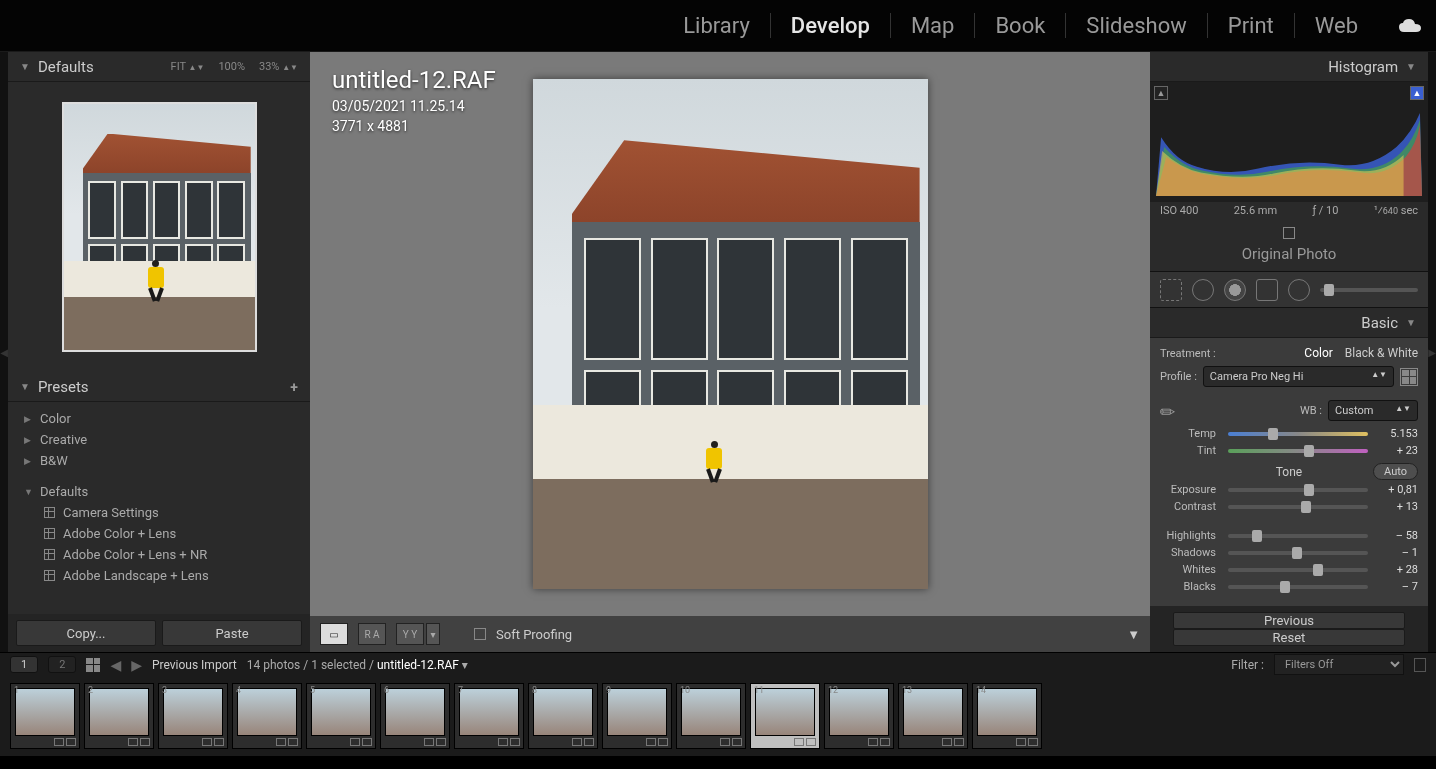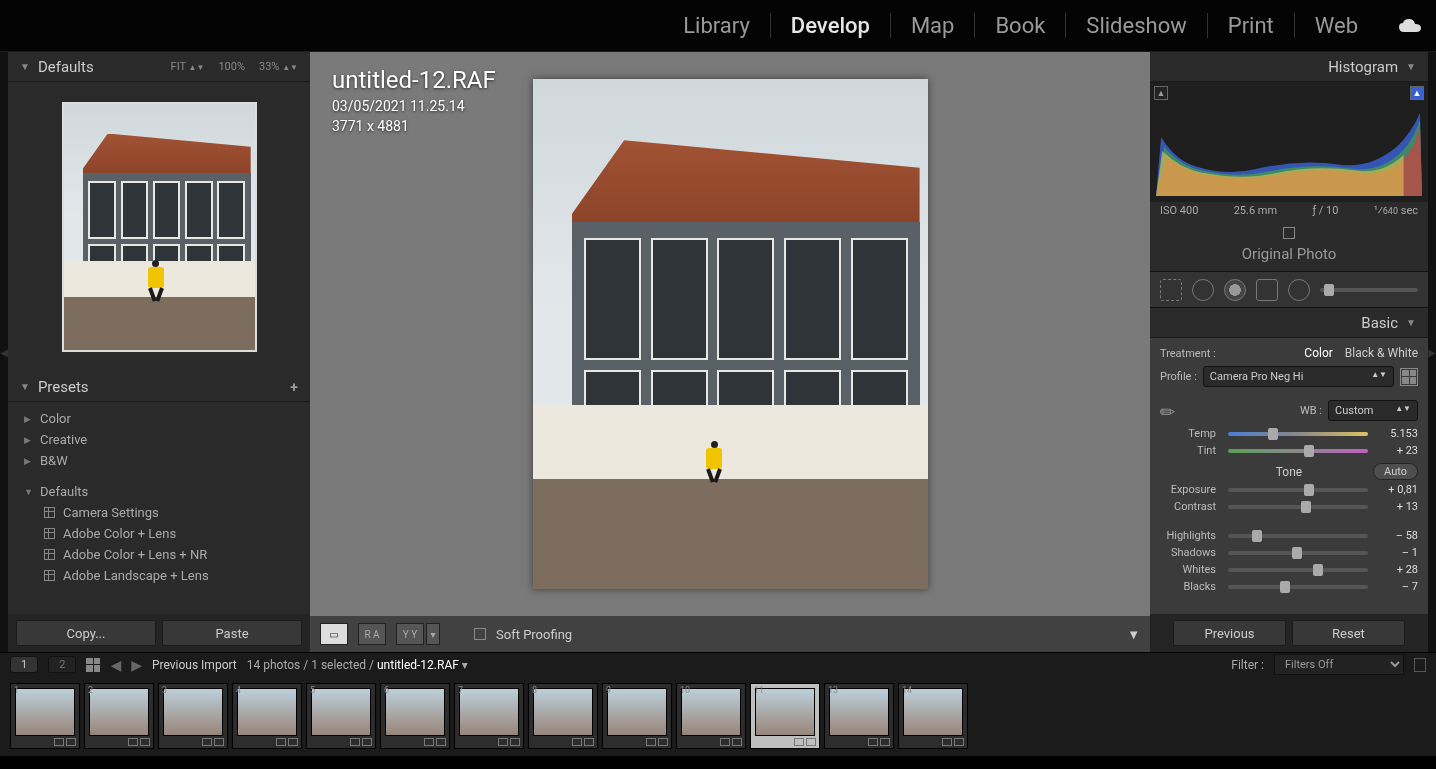--- a/index.html
+++ b/index.html
@@ -98,21 +98,21 @@
 .profile-row{display:flex;align-items:center;gap:6px;margin:6px 0 10px;}
 .profile-sel{flex:1;background:#2a2a2a;border:1px solid #111;color:#ccc;font-size:11px;padding:3px 6px;border-radius:3px;}
 .grid4{width:18px;height:18px;border:1px solid #888;display:grid;grid-template-columns:1fr 1fr;grid-template-rows:1fr 1fr;gap:1px;padding:1px;}
 .grid4 div{background:#888;}
 .eyedrop{width:26px;height:26px;transform:rotate(-45deg);color:#999;font-size:18px;}
 .treatment-row{display:flex;align-items:center;margin-bottom:6px;gap:24px;}
 .treatment-row .tlabel{font-size:11px;color:#bbb;}
 .treatment-row .opts{margin-left:auto;display:flex;gap:12px;font-size:12px;}
 .treatment-row .opts .act{color:#fff;}
 
-.prev-reset-row { display:flex; gap:6px; padding:6px 23px; background:#242424;}
+.prev-reset-row { display:flex; padding:6px 23px; background:#242424;flex-direction:column;}
 
 
 .status-row { height:24px; background:#1b1b1b; display:flex; align-items:center; padding:0 10px; gap:10px; font-size:12px; color:#aaa; border-top:1px solid #000;}
 .sr-btn{background:#333;border:1px solid #111;padding:1px 10px;border-radius:3px;color:#ccc;font-size:11px;}
 .sr-btn.off{background:#222;color:#777;}
 .sr-grid-icn{width:14px;height:14px;display:grid;grid-template-columns:1fr 1fr;grid-template-rows:1fr 1fr;gap:1px;}
 .sr-grid-icn div{background:#888;}
 .arrow{color:#666;font-size:14px;}
 .fimp{color:#ccc;}
 .fsel{color:#fff;}
@@ -527,20 +527,28 @@
     </div>
     <div class="fs-item sel">
       <div class="fs-num">11</div>
       <div class="fs-thumb"></div>
       <div class="fs-badges">
         <span class="fs-badge"></span>
         <span class="fs-badge"></span>
       </div>
     </div>
     <div class="fs-item">
+      <div class="fs-num">12</div>
+      <div class="fs-thumb"></div>
+      <div class="fs-badges">
+        <span class="fs-badge"></span>
+        <span class="fs-badge"></span>
+      </div>
+    </div>
+    <div class="fs-item">
       <div class="fs-num">13</div>
       <div class="fs-thumb"></div>
       <div class="fs-badges">
         <span class="fs-badge"></span>
         <span class="fs-badge"></span>
       </div>
     </div>
     <div class="fs-item">
       <div class="fs-num">14</div>
       <div class="fs-thumb"></div>

